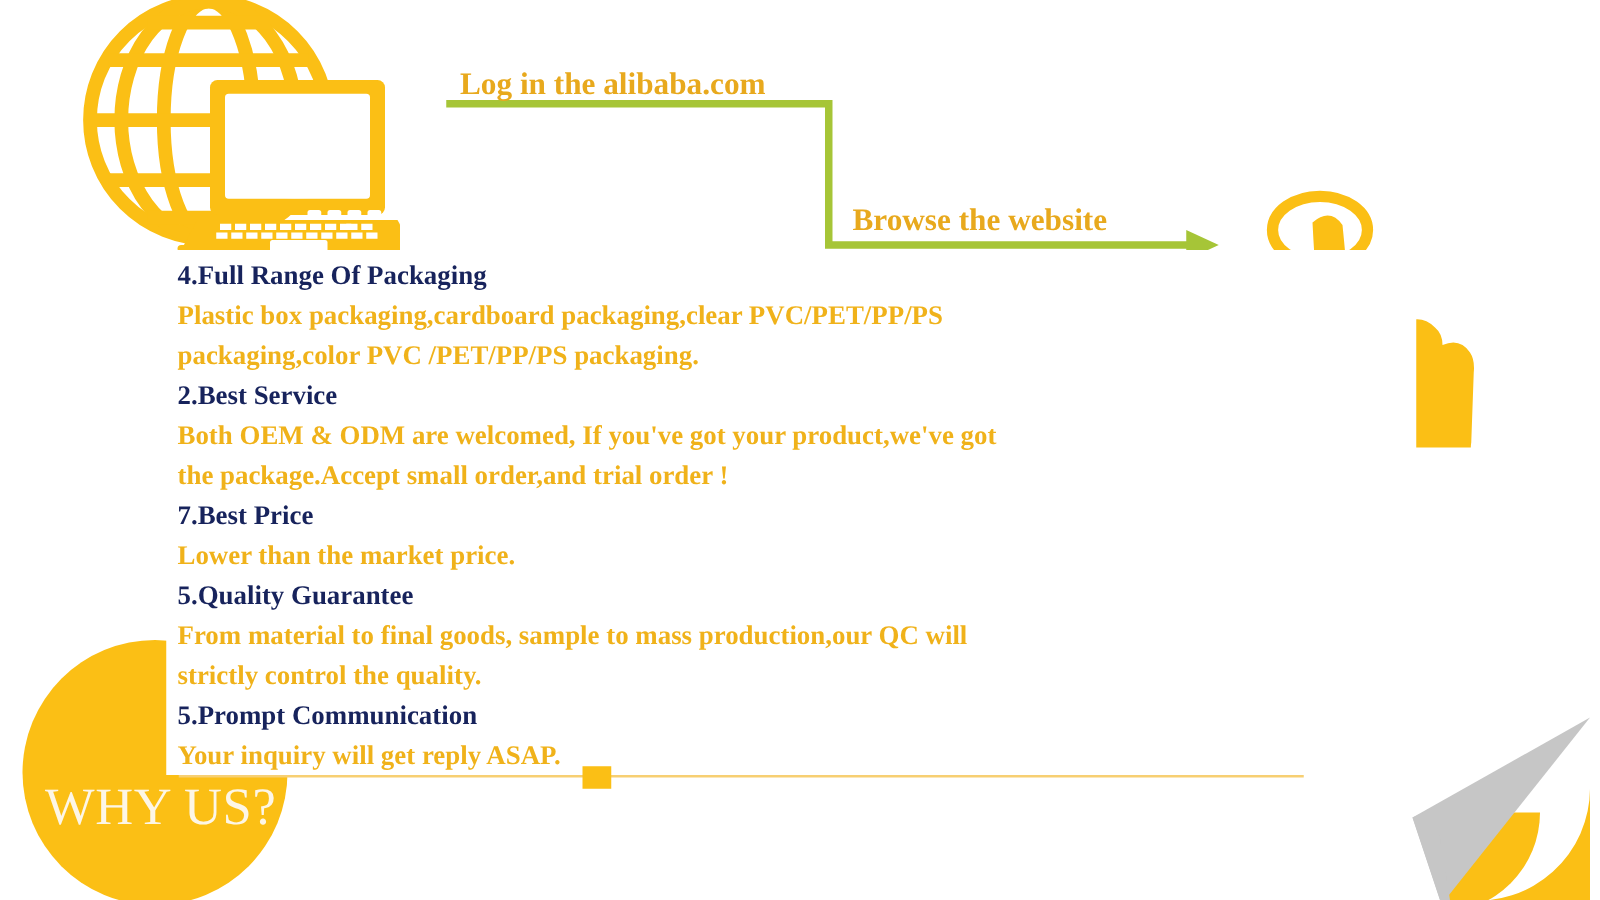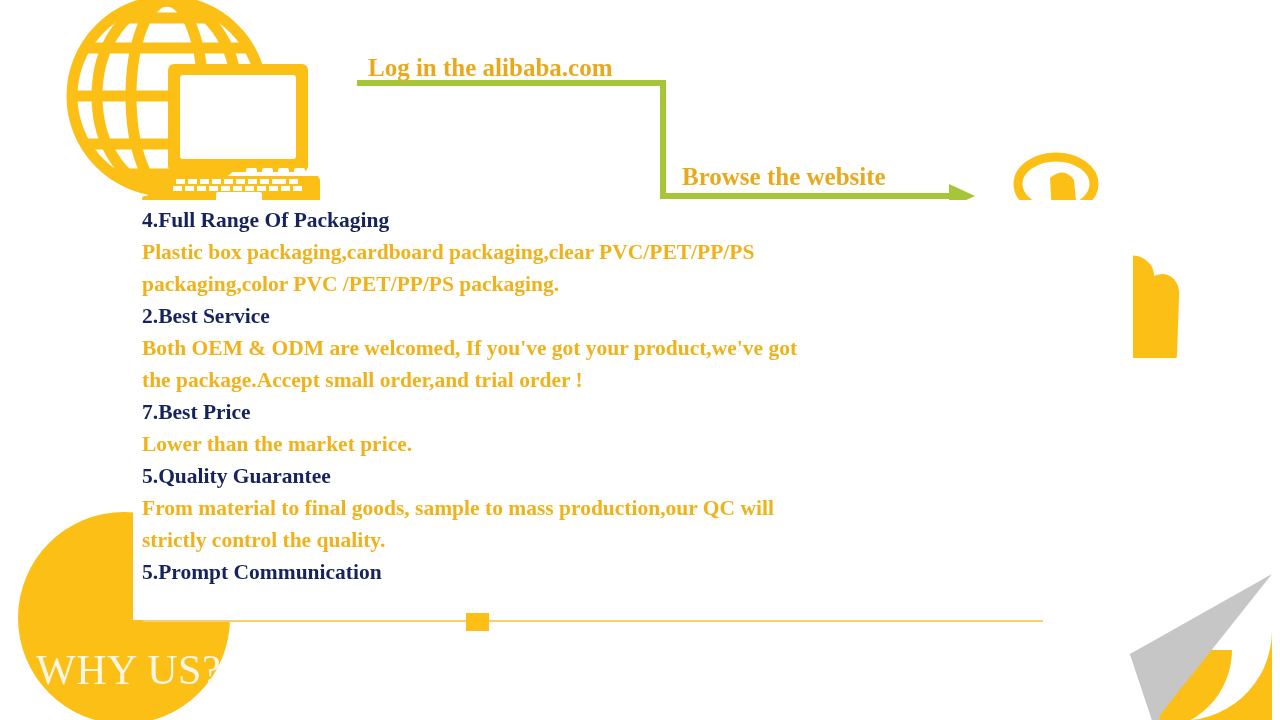--- a/index.html
+++ b/index.html
@@ -97,21 +97,20 @@
   .why-label {
     position: absolute;
     left: 36px;
     top: 622px;
     font-family: "Liberation Serif", "DejaVu Serif", serif;
     font-size: 42px;
     color: #fdf6e6;
     letter-spacing: 0.5px;
     white-space: nowrap;
     font-weight: normal;
-    margin-top: 24px;
   }
 
   
   .text-block {
     position: absolute;
     left: 142px;
     top: 204px;
     width: 870px;
   }
   .t-line {
@@ -255,20 +254,21 @@
     <div class="t-line t-body">packaging,color PVC /PET/PP/PS packaging.</div>
     <div class="t-line t-head"> 2.Best Service</div>
     <div class="t-line t-body">Both OEM &amp; ODM are welcomed, If you've got your product,we've got</div>
     <div class="t-line t-body">the package.Accept small order,and trial order !</div>
     <div class="t-line t-head"> 7.Best Price</div>
     <div class="t-line t-body">Lower than the market price.</div>
     <div class="t-line t-head"> 5.Quality Guarantee</div>
     <div class="t-line t-body">From material to final goods, sample to mass production,our QC will</div>
     <div class="t-line t-body">strictly control the quality.</div>
     <div class="t-line t-head"> 5.Prompt Communication</div>
+    <div class="t-line t-body">Your inquiry will get reply ASAP.</div>
   </div>
 
   <div class="rule"></div>
   <div class="rule-tab"></div>
 
   <div class="why-label">WHY US?</div>
 
   <div class="corner-deco">
     <svg viewBox="0 0 200 170" width="200" height="170">
       <path d="M 160 100 A 80 80 0 0 1 80 180 L 80 100 Z" fill="#fbbf15"></path>

